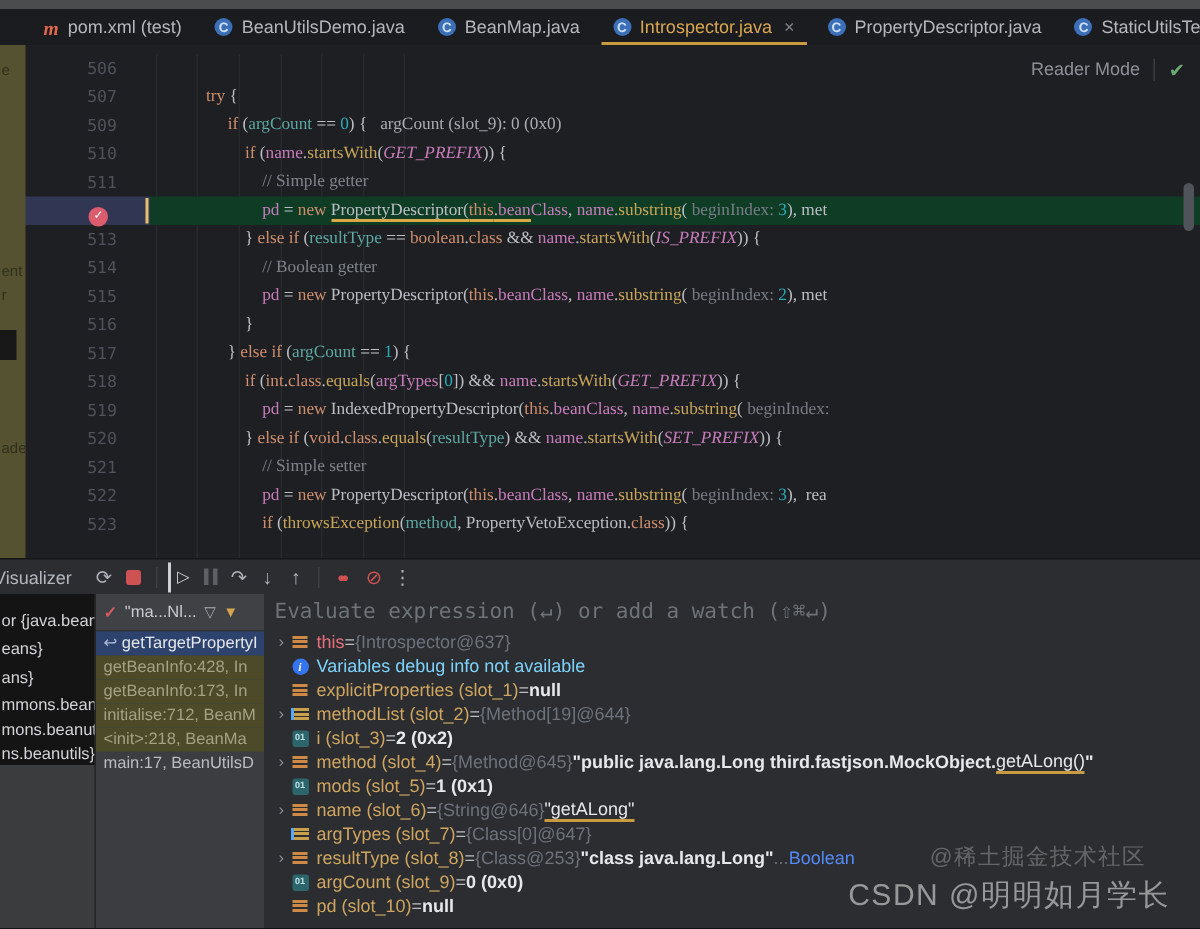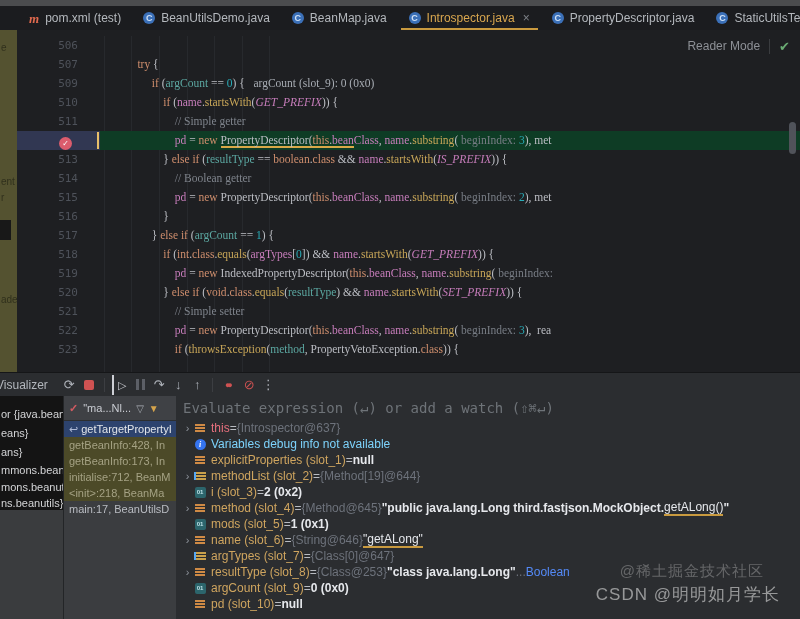--- a/index.html
+++ b/index.html
@@ -84,21 +84,21 @@
            line-height:11px;text-align:center;font-weight:bold;}
   .ic-info{width:11px;height:11px;border-radius:50%;background:#3574f0;color:#fff;font-size:8px;line-height:11px;
            text-align:center;font-weight:bold;font-style:italic;font-family:"Liberation Serif",serif;}
   .vname-this{color:#e8707e;} .vname{color:#cfa55f;}
   .p-d{color:#b9bcc2;} .p-ref{color:#6d727b;} .p-b{color:#e6e8ec;font-weight:bold;}
   .p-bu{color:#e6e8ec;font-weight:normal;border-bottom:2px solid #c99a3f;}
   .p-link{color:#548af7;} .p-info{color:#7dd3fc;}
 
   
   .wm1{position:absolute;right:36px;top:562px;font-size:15px;color:rgba(195,195,195,.38);letter-spacing:1px;}
-  .wm2{position:absolute;right:20px;top:583px;font-size:17px;color:rgba(218,218,218,.62);letter-spacing:1px;}
+  .wm2{position:absolute;right:20px;top:583px;font-size:20px;color:rgba(218,218,218,.62);letter-spacing:1px;}
 </style>
 </head>
 <body>
 
 <div class="screen">
 
   <div class="topstrip"></div>
 
   <div class="tabbar">
     <div id="tabs" style="display:flex;align-items:center;">

